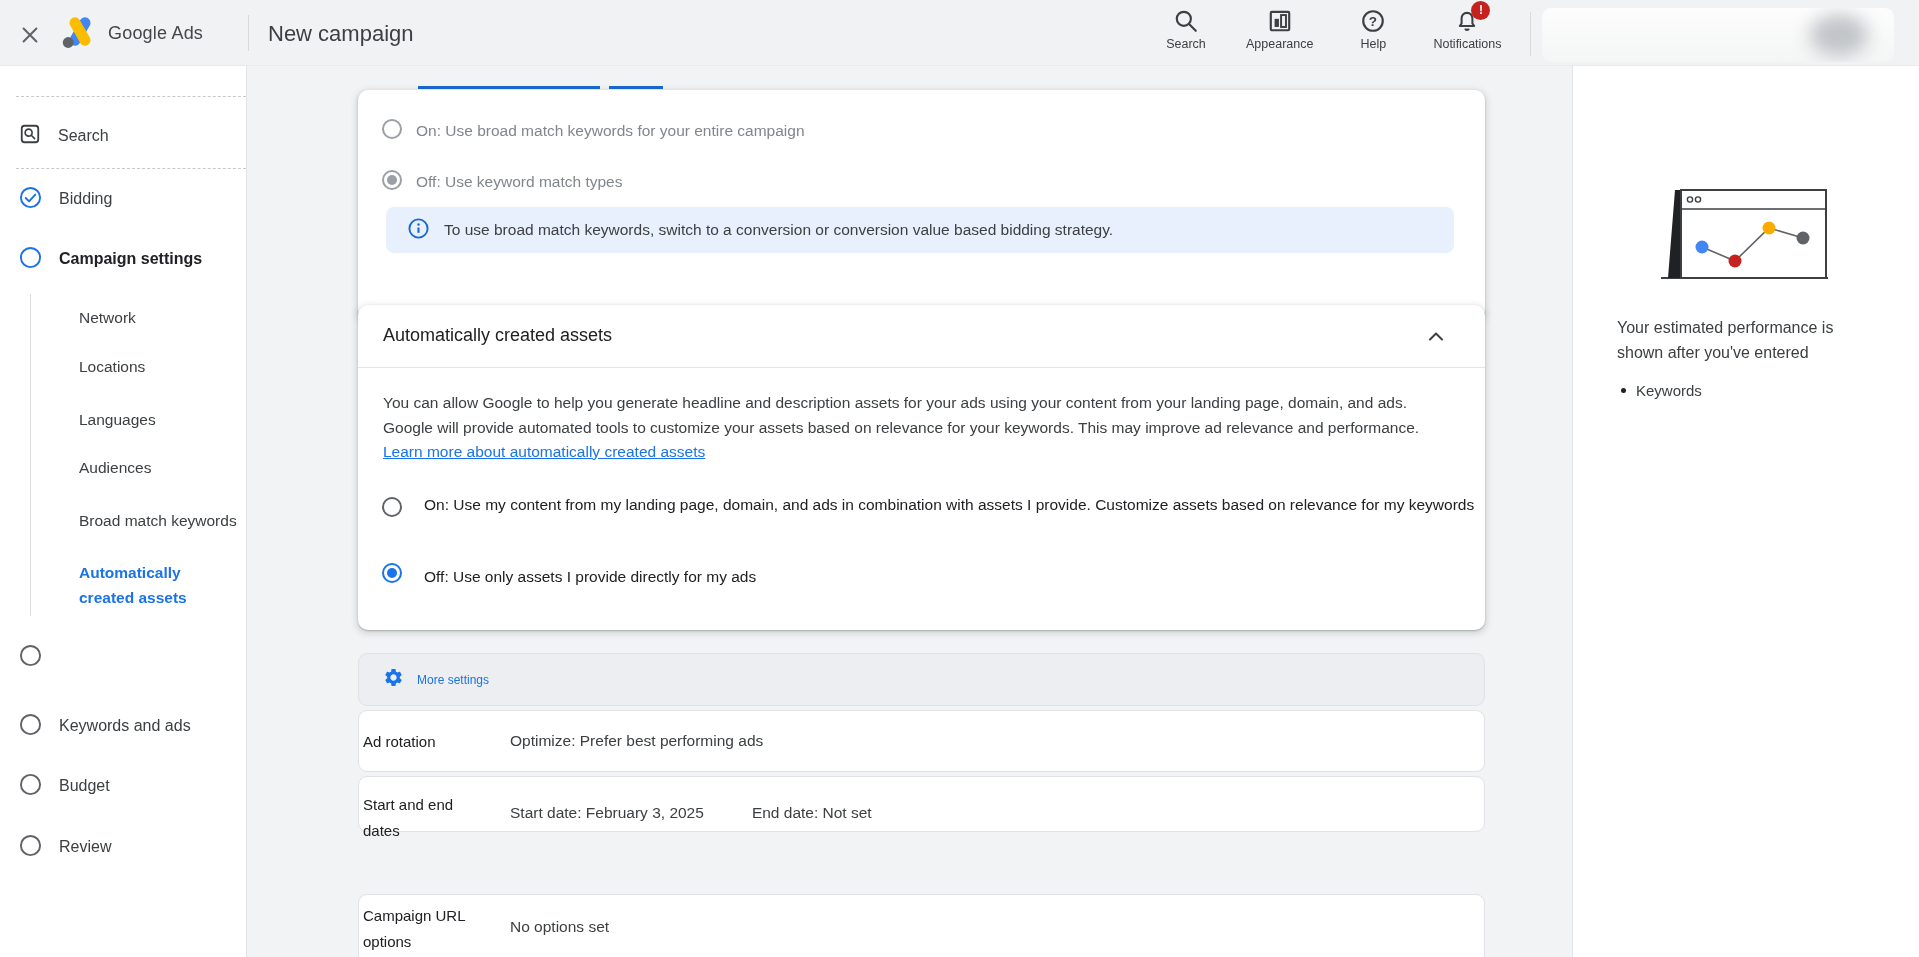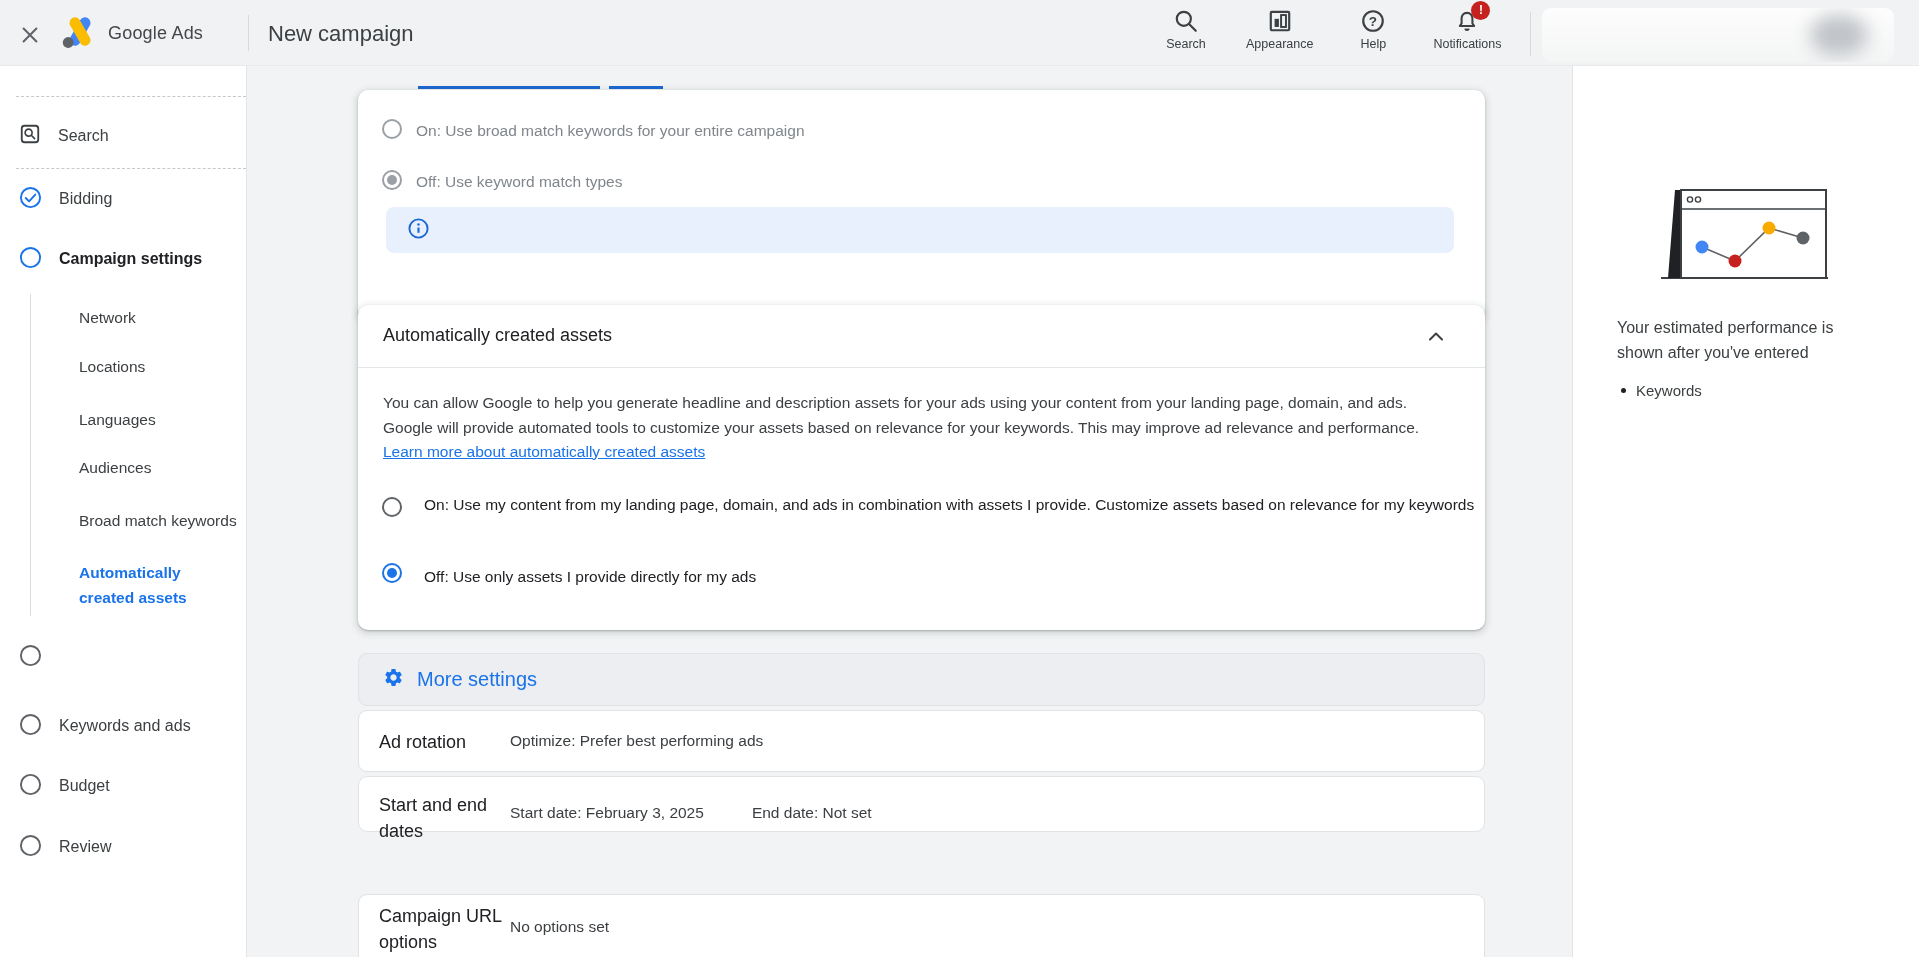--- a/index.html
+++ b/index.html
@@ -66,26 +66,26 @@
   .card2-title { position:absolute; left:25px; top:20px; font-size:18px; font-weight:500; color:#202124; }
   .chev { position:absolute; left:1066px; top:20px; }
   .card2-para { position:absolute; left:25px; top:86px; width:1076px; font-size:15.5px;
     line-height:24.5px; color:#3c4043; }
   .link { color:#1a73e8; text-decoration:underline; cursor:pointer; }
   .r2label { position:absolute; left:66px; font-size:15.5px; color:#202124; line-height:24px; cursor:pointer; }
 
   .more-bar { position:absolute; left:111px; top:587px; width:1127px; height:53px;
     background:#eceef1; border:1px solid #e0e2e5; border-radius:9px; display:flex; align-items:center;
     cursor:pointer; }
-  .more-bar .mtext { margin-left:13px; font-size:20px; font-weight:500; color:#1a73e8; }
+  .more-bar .mtext { margin-left:13px; font-size:12px; font-weight:500; color:#1a73e8; }
   .more-bar .gear { margin-left:24px; }
 
   .srow { position:absolute; left:111px; width:1127px; background:#fff; border:1px solid #e0e2e5;
     border-radius:9px; cursor:pointer; }
-  .srow .slabel { position:absolute; left:20px; font-size:18px; font-weight:500; color:#202124;
+  .srow .slabel { position:absolute; left:4px; font-size:15px; font-weight:500; color:#202124;
     line-height:26px; width:125px; }
   .srow .svals { position:absolute; left:151px; display:flex; gap:48px; }
   .srow .sval { font-size:15.5px; color:#3c4043; white-space:nowrap; }
 
   
   .rightrail { position:absolute; left:1572px; top:66px; width:347px; height:891px;
     background:#ffffff; border-left:1px solid #e2e4e6; }
   .rr-msg { position:absolute; left:44px; top:249px; width:262px; font-size:16px; line-height:25px; color:#3c4043; }
   .rr-bullet { position:absolute; left:48px; top:316px; display:flex; gap:10px; align-items:center; }
   .rr-bullet .dot { width:5px; height:5px; border-radius:50%; background:#202124; }
@@ -253,20 +253,21 @@
       <span class="rlabel" style="top:82px;">Off: Use keyword match types</span>
 
       <div class="banner">
         <span class="bicon">
           <svg width="23" height="23" viewBox="0 0 24 24">
               <circle cx="12" cy="12" r="9.5" stroke="#1967d2" stroke-width="2" fill="none"></circle>
               <circle cx="12" cy="7.8" r="1.3" fill="#1967d2"></circle>
               <line x1="12" y1="11" x2="12" y2="16.5" stroke="#1967d2" stroke-width="2.2"></line>
             </svg>
         </span>
+        <span class="btext">To use broad match keywords, switch to a conversion or conversion value based bidding strategy.</span>
       </div>
     </section>
 
     <section class="card" style="top:239px; height:325px;">
       <div class="card2-head">
         <span class="card2-title">Automatically created assets</span>
         <span class="chev">
           <svg width="24" height="24" viewBox="0 0 24 24">
               <path d="M6 14.5 L12 8.5 L18 14.5" stroke="#3c4043" stroke-width="2" fill="none" stroke-linecap="round" stroke-linejoin="round"></path>
             </svg>

